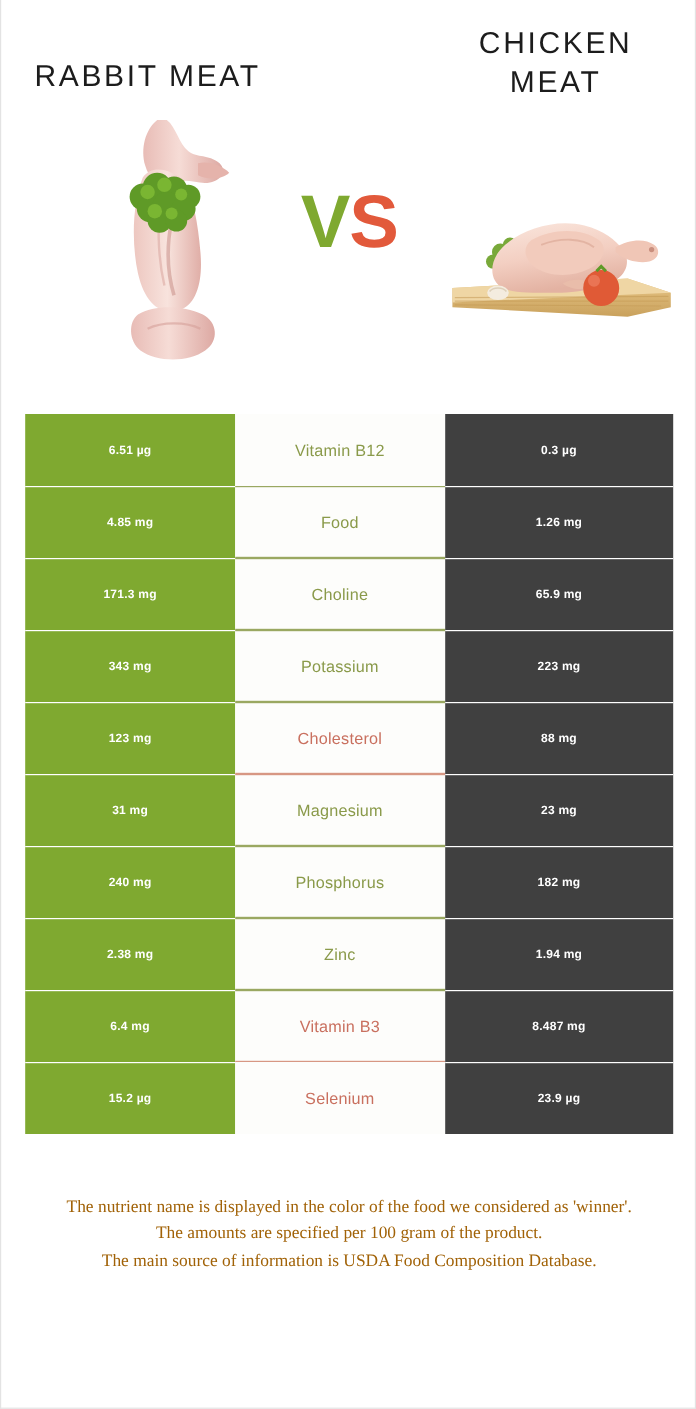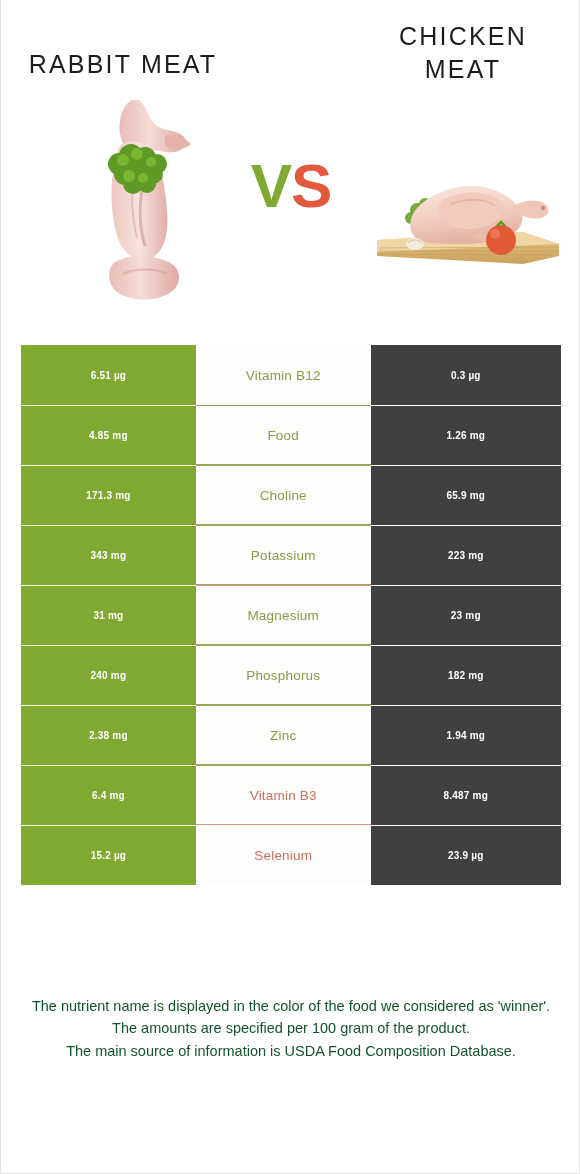--- a/index.html
+++ b/index.html
@@ -110,24 +110,24 @@
   .row + .row .cell-left,
   .row + .row .cell-right { border-top: 1px solid #ffffff; }
 
   
   .footer {
     position: absolute;
     left: 30px;
     top: 995px;
     width: 520px;
     text-align: center;
-    font-family: Liberation Sans, sans-serif;
+    font-family: Liberation Serif, serif;
     font-size: 14.5px;
     line-height: 1.55;
-    color: #14532d;
+    color: #a16207;
   }
   .footer p { margin: 0; }
 </style>
 </head>
 <body>
 
 <div class="header">
 
   <div class="title title-left">RABBIT MEAT</div>
 
@@ -251,20 +251,25 @@
       <div class="cell cell-left">171.3 mg</div>
       <div class="cell cell-mid mid-green b-top-green b-bot-green">Choline</div>
       <div class="cell cell-right">65.9 mg</div>
     </div>
     <div class="row">
       <div class="cell cell-left">343 mg</div>
       <div class="cell cell-mid mid-green b-top-green b-bot-green">Potassium</div>
       <div class="cell cell-right">223 mg</div>
     </div>
     <div class="row">
+      <div class="cell cell-left">123 mg</div>
+      <div class="cell cell-mid mid-red b-top-green b-bot-red">Cholesterol</div>
+      <div class="cell cell-right">88 mg</div>
+    </div>
+    <div class="row">
       <div class="cell cell-left">31 mg</div>
       <div class="cell cell-mid mid-green b-top-red b-bot-green">Magnesium</div>
       <div class="cell cell-right">23 mg</div>
     </div>
     <div class="row">
       <div class="cell cell-left">240 mg</div>
       <div class="cell cell-mid mid-green b-top-green b-bot-green">Phosphorus</div>
       <div class="cell cell-right">182 mg</div>
     </div>
     <div class="row">

